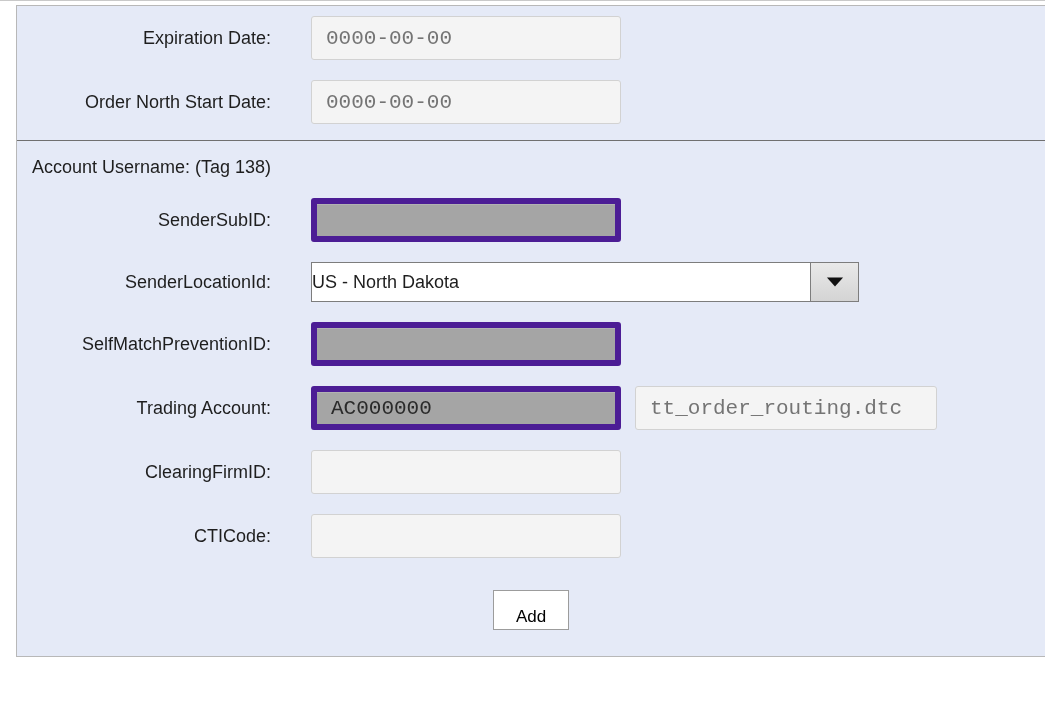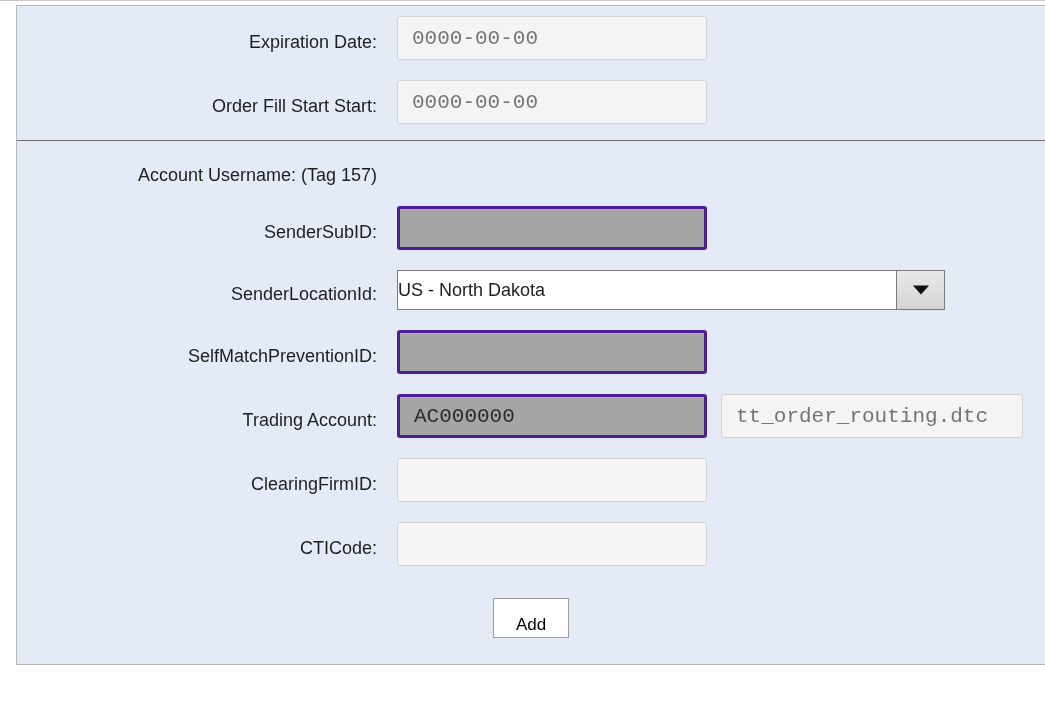--- a/index.html
+++ b/index.html
@@ -38,25 +38,24 @@
     font-size: 18px;
     background: #ffffff;
     margin-left: 4px;
   }
   .row {
     display: flex;
     align-items: center;
     padding: 10px 0;
   }
   .label-cell {
-    width: 380px;
+    width: 294px;
     text-align: right;
-    padding-right: 20px;
-    font-size: 18px;
-    margin-top: 8px;
+    padding-right: 40px;
+    font-size: 18px;
   }
   .input-cell {
     display: flex;
     align-items: center;
     gap: 14px;
   }
   .textbox {
     height: 44px;
     border: 1px solid #d2d2d2;
     border-radius: 3px;
@@ -65,21 +64,21 @@
     font-size: 21px;
     display: flex;
     align-items: center;
     background: var(--input-bg-light);
     color: var(--text-placeholder);
   }
   .textbox.w310 { width: 310px; }
   .textbox.dark {
     background: var(--input-bg-dark);
     color: #2a2a2a;
-    border: 3px solid #4c1d95;
+    border: 6px solid #4c1d95;
     box-shadow: inset 0 1px 0 rgba(255,255,255,0.15);
   }
   .textbox.secondary {
     width: 302px;
   }
   hr.divider {
     border: none;
     border-top: 1px solid #707070;
     margin: 6px 0 6px 0;
   }
@@ -138,30 +137,30 @@
   <div class="form-body">
 
     <div class="row">
       <div class="label-cell">Expiration Date:</div>
       <div class="input-cell">
         <div class="textbox w310">0000-00-00</div>
       </div>
     </div>
 
     <div class="row">
-      <div class="label-cell">Order Fill Start Start:</div>
+      <div class="label-cell">Order North Start Date:</div>
       <div class="input-cell">
         <div class="textbox w310">0000-00-00</div>
       </div>
     </div>
 
     <hr class="divider">
 
     <div class="row">
-      <div class="label-cell">Account Username: (Tag 157)</div>
+      <div class="label-cell">Account Username: (Tag 138)</div>
     </div>
 
     <div class="row">
       <div class="label-cell">SenderSubID:</div>
       <div class="input-cell">
         <div class="textbox w310 dark"></div>
       </div>
     </div>
 
     <div class="row">

